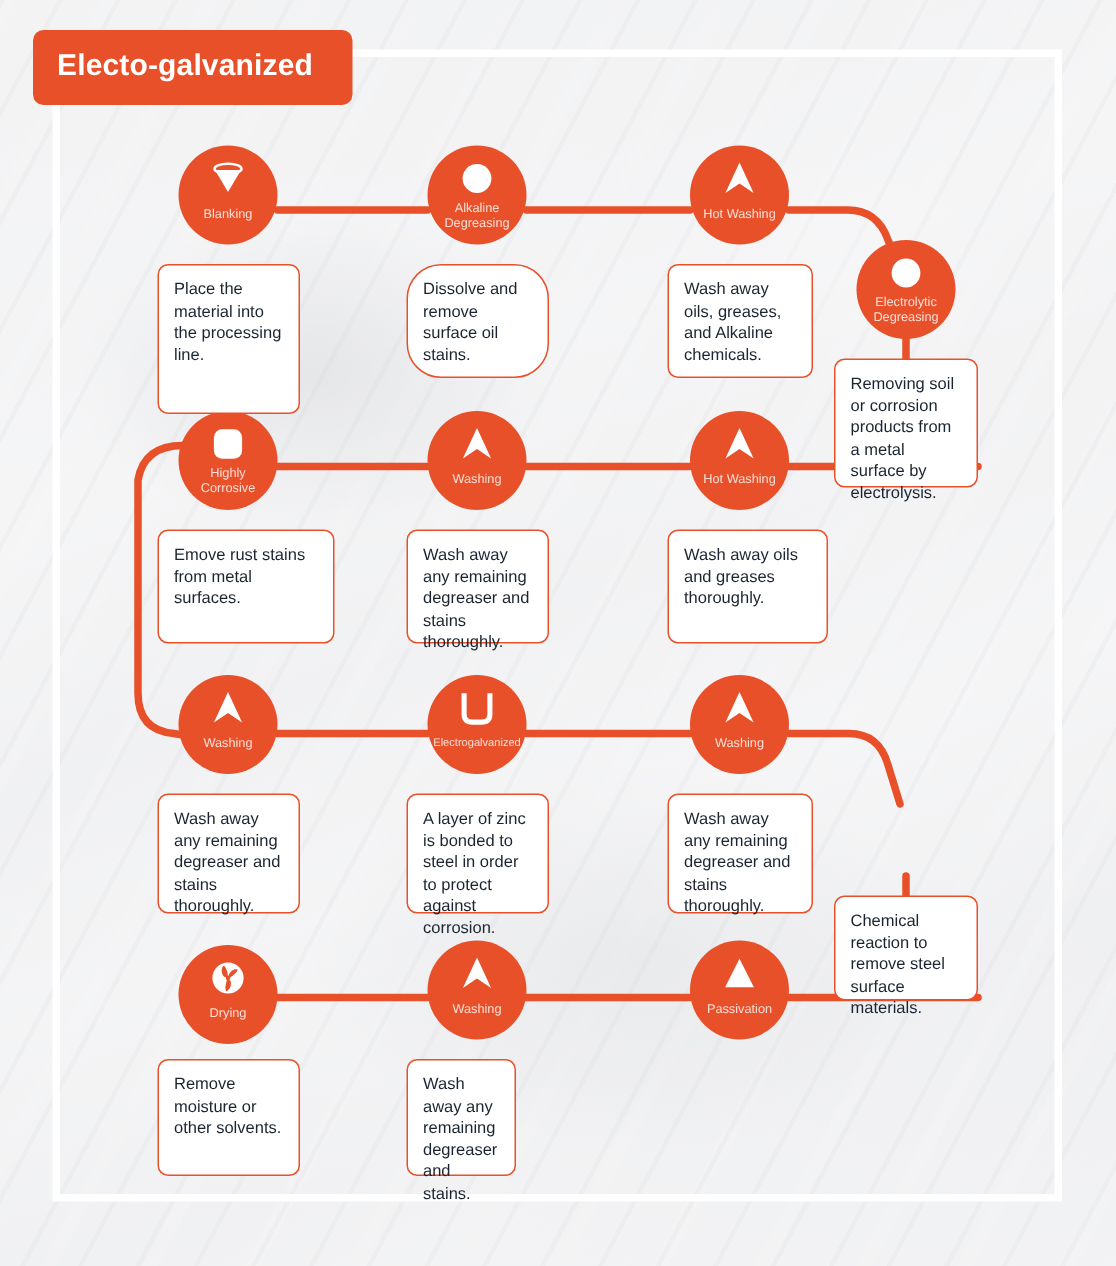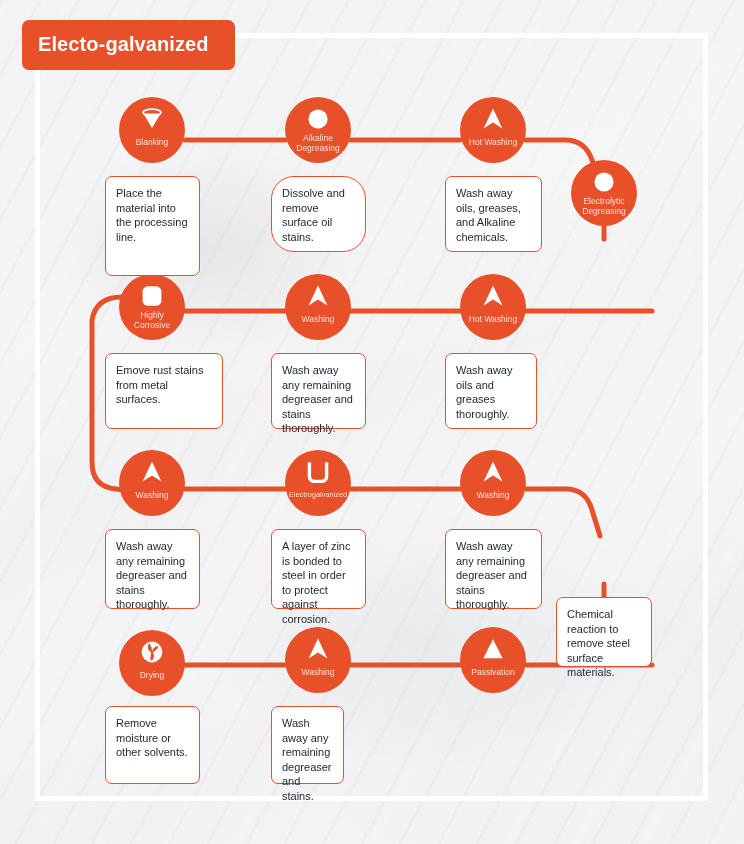--- a/index.html
+++ b/index.html
@@ -220,23 +220,24 @@
         <span class="nicon" style="top: 9px;"><svg width="26" height="26" viewBox="0 0 26 26">
             <path d="M13 3.2 L22.6 22.2 L3.4 22.2 Z" fill="#fff"></path>
           </svg></span>
         <span class="nlabel" style="top: 40px;">Passivation</span>
       </div>
     </div>
   <div id="boxes" style="position:absolute;left:0;top:0;width:744px;height:844px;z-index:5;">
       <div class="box" style="left: 105px; top: 176px; width: 95px; height: 100px;">Place the material into the processing line.</div>
       <div class="box" style="left: 271px; top: 176px; width: 95px; height: 76px; border-radius: 23px;">Dissolve and remove surface oil stains.</div>
       <div class="box" style="left: 445px; top: 176px; width: 97px; height: 76px;">Wash away oils, greases, and Alkaline chemicals.</div>
+      <div class="box" style="left: 556px; top: 239px; width: 96px; height: 86px;">Removing soil or corrosion products from a metal surface by electrolysis.</div>
       <div class="box" style="left: 105px; top: 353px; width: 118px; height: 76px;">Emove rust stains from metal surfaces.</div>
       <div class="box" style="left: 271px; top: 353px; width: 95px; height: 76px;">Wash away any remaining degreaser and stains thoroughly.</div>
-      <div class="box" style="left: 445px; top: 353px; width: 92px; height: 76px;">Wash away oils and greases thoroughly.</div>
+      <div class="box" style="left: 445px; top: 353px; width: 107px; height: 76px;">Wash away oils and greases thoroughly.</div>
       <div class="box" style="left: 105px; top: 529px; width: 95px; height: 80px;">Wash away any remaining degreaser and stains thoroughly.</div>
       <div class="box" style="left: 271px; top: 529px; width: 95px; height: 80px;">A layer of zinc is bonded to steel in order to protect against corrosion.</div>
       <div class="box" style="left: 445px; top: 529px; width: 97px; height: 80px;">Wash away any remaining degreaser and stains thoroughly.</div>
       <div class="box" style="left: 556px; top: 597px; width: 96px; height: 70px;">Chemical reaction to remove steel surface materials.</div>
       <div class="box" style="left: 105px; top: 706px; width: 95px; height: 78px;">Remove moisture or other solvents.</div>
       <div class="box" style="left: 271px; top: 706px; width: 73px; height: 78px;">Wash away any remaining degreaser and stains.</div>
     </div>
 </div>
 
 </body></html>

